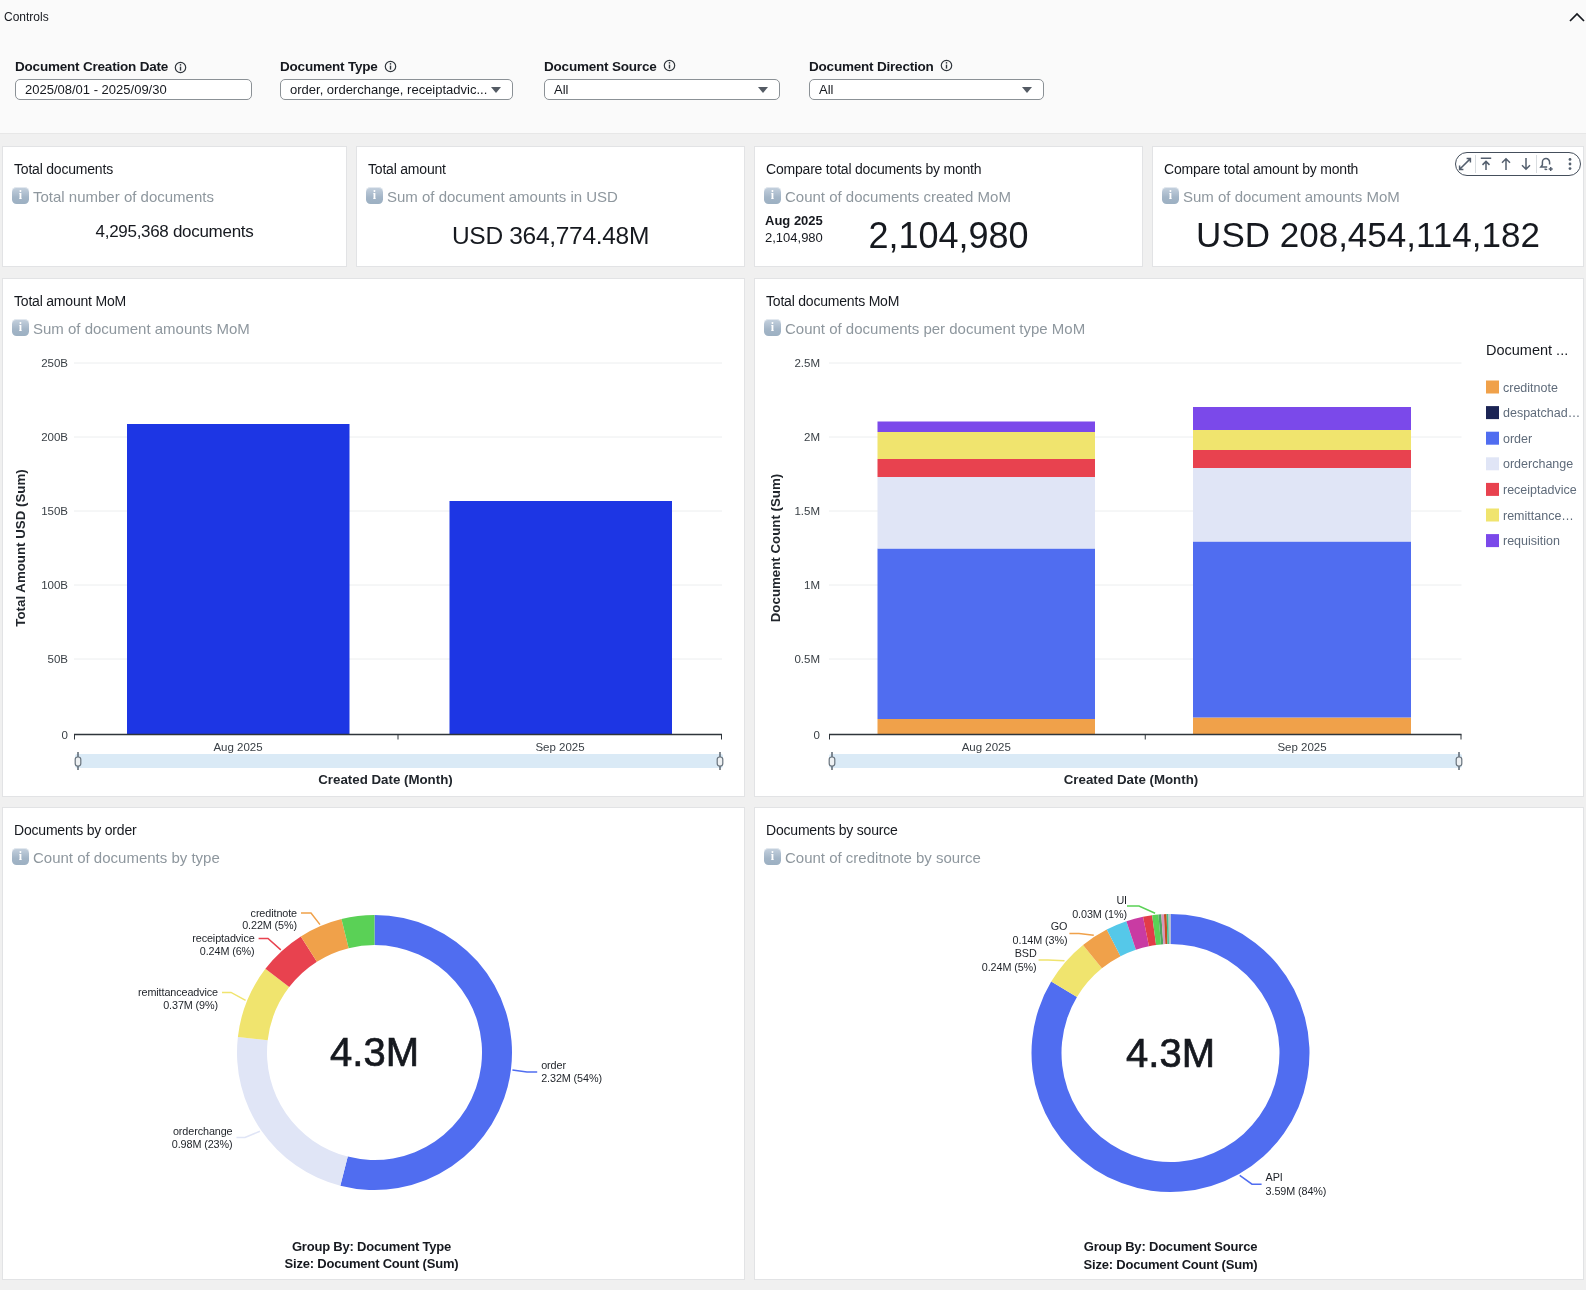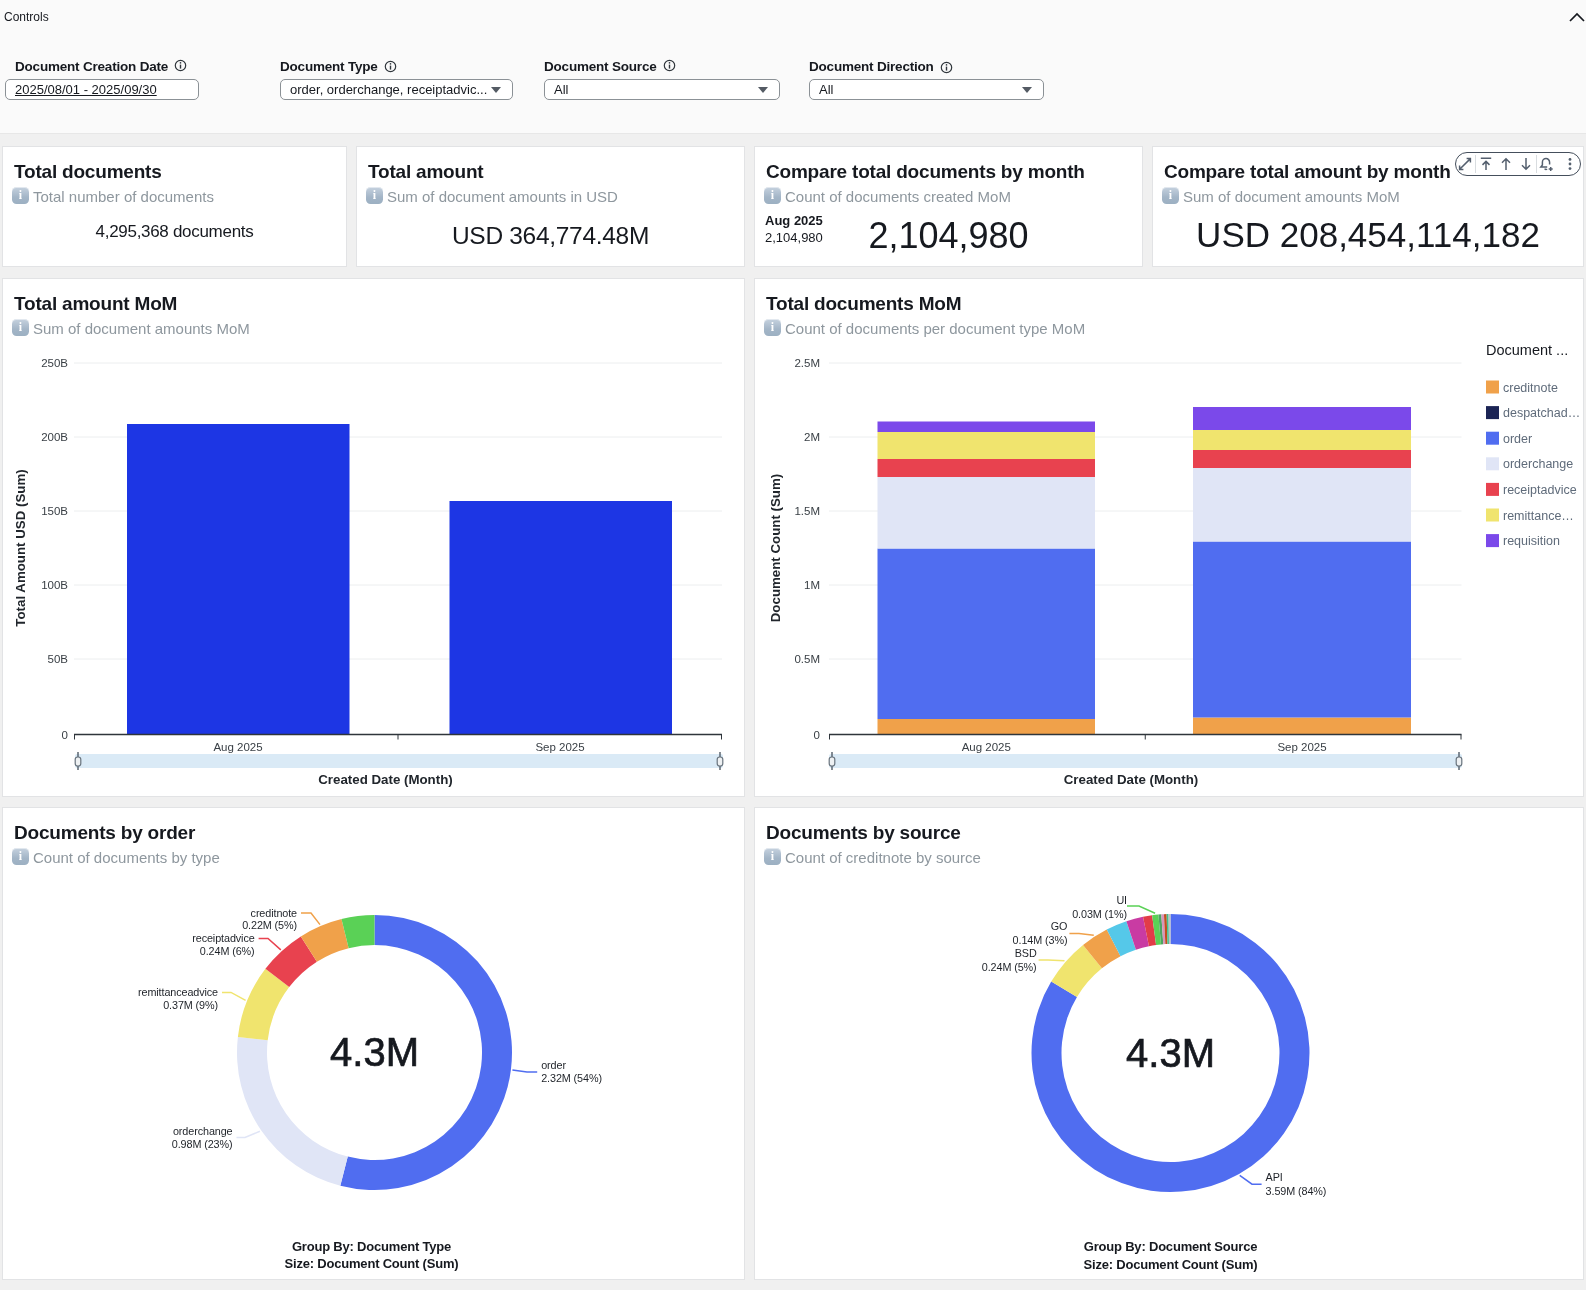--- a/index.html
+++ b/index.html
@@ -1,63 +1,63 @@
 <!DOCTYPE html>
 <html><head><meta charset="utf-8"><title>Dashboard</title><style>
 *{margin:0;padding:0;box-sizing:border-box}
 html,body{width:1586px;height:1290px}
 body{background:#f0f0f0;font-family:"Liberation Sans",sans-serif;position:relative;overflow:hidden}
 .ab{position:absolute}
 .card{position:absolute;background:#fff;border:1px solid #e2e3e5}
-.ttl{position:absolute;font-size:19px;font-weight:700;color:#16191f;letter-spacing:-.2px;white-space:nowrap}
+.ttl{position:absolute;font-size:14px;font-weight:400;color:#16191f;letter-spacing:-.2px;white-space:nowrap}
 .sub{position:absolute;font-size:15px;color:#8e979e;white-space:nowrap}
 .badge{position:absolute;width:17px;height:17px;border-radius:4.5px;background:linear-gradient(180deg,#c6d2df 0%,#a3b5c7 60%,#9cb0c2 100%);box-shadow:inset 0 1px 0 rgba(255,255,255,.5);color:#fff;text-align:center;font:700 12px/16px "Liberation Serif",serif}
 .val{position:absolute;color:#16191f;white-space:nowrap;text-align:center}
 .flabel{position:absolute;font-size:13.5px;font-weight:700;color:#16191f;letter-spacing:-.2px;white-space:nowrap}
 .fbox{position:absolute;height:21px;background:#fff;border:1px solid #8b9196;border-radius:5px;font-size:13px;color:#16191f;line-height:19px;padding-left:9px;white-space:nowrap;overflow:hidden}
 .caret{position:absolute;width:0;height:0;border-left:5.5px solid transparent;border-right:5.5px solid transparent;border-top:6px solid #545b64}
 svg{position:absolute;overflow:visible}
 svg text{font-family:"Liberation Sans",sans-serif}
 </style></head><body>
 
 <div class="ab" style="left:0;top:0;width:1586px;height:134px;background:#fafafa;border-bottom:1px solid #e7e7e7"></div>
 <div class="ab" style="left:4px;top:10px;font-size:12px;color:#16191f">Controls</div>
 <svg style="left:1568px;top:12px" width="18" height="11" viewBox="0 0 18 11">
     <path d="M2 9L9 2L16 9" fill="none" stroke="#16191f" stroke-width="1.7"></path>
   </svg>
-<div class="ab flabel" style="left:15px;top:59px;display:flex;align-items:flex-start;gap:6px">
+<div class="ab flabel" style="left:15px;top:59px;display:flex;align-items:flex-end;gap:6px">
     <span>Document Creation Date</span>
     <svg width="13" height="13" viewBox="0 0 13 13" style="position:static;flex:none">
       <circle cx="6.5" cy="6.5" r="5.2" fill="none" stroke="#30363c" stroke-width="1.2"></circle>
       <rect x="5.8" y="5.6" width="1.4" height="4" fill="#30363c"></rect>
       <rect x="5.8" y="3.1" width="1.4" height="1.5" fill="#30363c"></rect>
     </svg>
   </div>
-<div class="fbox" style="left:5px;top:79px;width:194px;text-decoration:underline;">2025/08/01 - 2025/09/30</div>
+<div class="fbox" style="left:15px;top:79px;width:237px;">2025/08/01 - 2025/09/30</div>
 <div class="ab flabel" style="left:280px;top:59px;display:flex;align-items:center;gap:6px">
     <span>Document Type</span>
     <svg width="13" height="13" viewBox="0 0 13 13" style="position:static;flex:none">
       <circle cx="6.5" cy="6.5" r="5.2" fill="none" stroke="#30363c" stroke-width="1.2"></circle>
       <rect x="5.8" y="5.6" width="1.4" height="4" fill="#30363c"></rect>
       <rect x="5.8" y="3.1" width="1.4" height="1.5" fill="#30363c"></rect>
     </svg>
   </div>
 <div class="fbox" style="left:280px;top:79px;width:233px;padding-right:40px;">order, orderchange, receiptadvic...</div>
 <div class="caret" style="left:491px;top:87px"></div>
 <div class="ab flabel" style="left:544px;top:59px;display:flex;gap:6px">
     <span>Document Source</span>
     <svg width="13" height="13" viewBox="0 0 13 13" style="position:static;flex:none">
       <circle cx="6.5" cy="6.5" r="5.2" fill="none" stroke="#30363c" stroke-width="1.2"></circle>
       <rect x="5.8" y="5.6" width="1.4" height="4" fill="#30363c"></rect>
       <rect x="5.8" y="3.1" width="1.4" height="1.5" fill="#30363c"></rect>
     </svg>
   </div>
 <div class="fbox" style="left:544px;top:79px;width:236px;padding-right:26px;">All</div>
 <div class="caret" style="left:758px;top:87px"></div>
-<div class="ab flabel" style="left:809px;top:59px;display:flex;align-items:flex-end;gap:6px">
+<div class="ab flabel" style="left:809px;top:59px;display:flex;align-items:flex-start;gap:6px">
     <span>Document Direction</span>
     <svg width="13" height="13" viewBox="0 0 13 13" style="position:static;flex:none">
       <circle cx="6.5" cy="6.5" r="5.2" fill="none" stroke="#30363c" stroke-width="1.2"></circle>
       <rect x="5.8" y="5.6" width="1.4" height="4" fill="#30363c"></rect>
       <rect x="5.8" y="3.1" width="1.4" height="1.5" fill="#30363c"></rect>
     </svg>
   </div>
 <div class="fbox" style="left:809px;top:79px;width:235px;padding-right:26px;">All</div>
 <div class="caret" style="left:1022px;top:87px"></div>
 <div class="card" style="left:2px;top:146px;width:345px;height:121px"></div>

